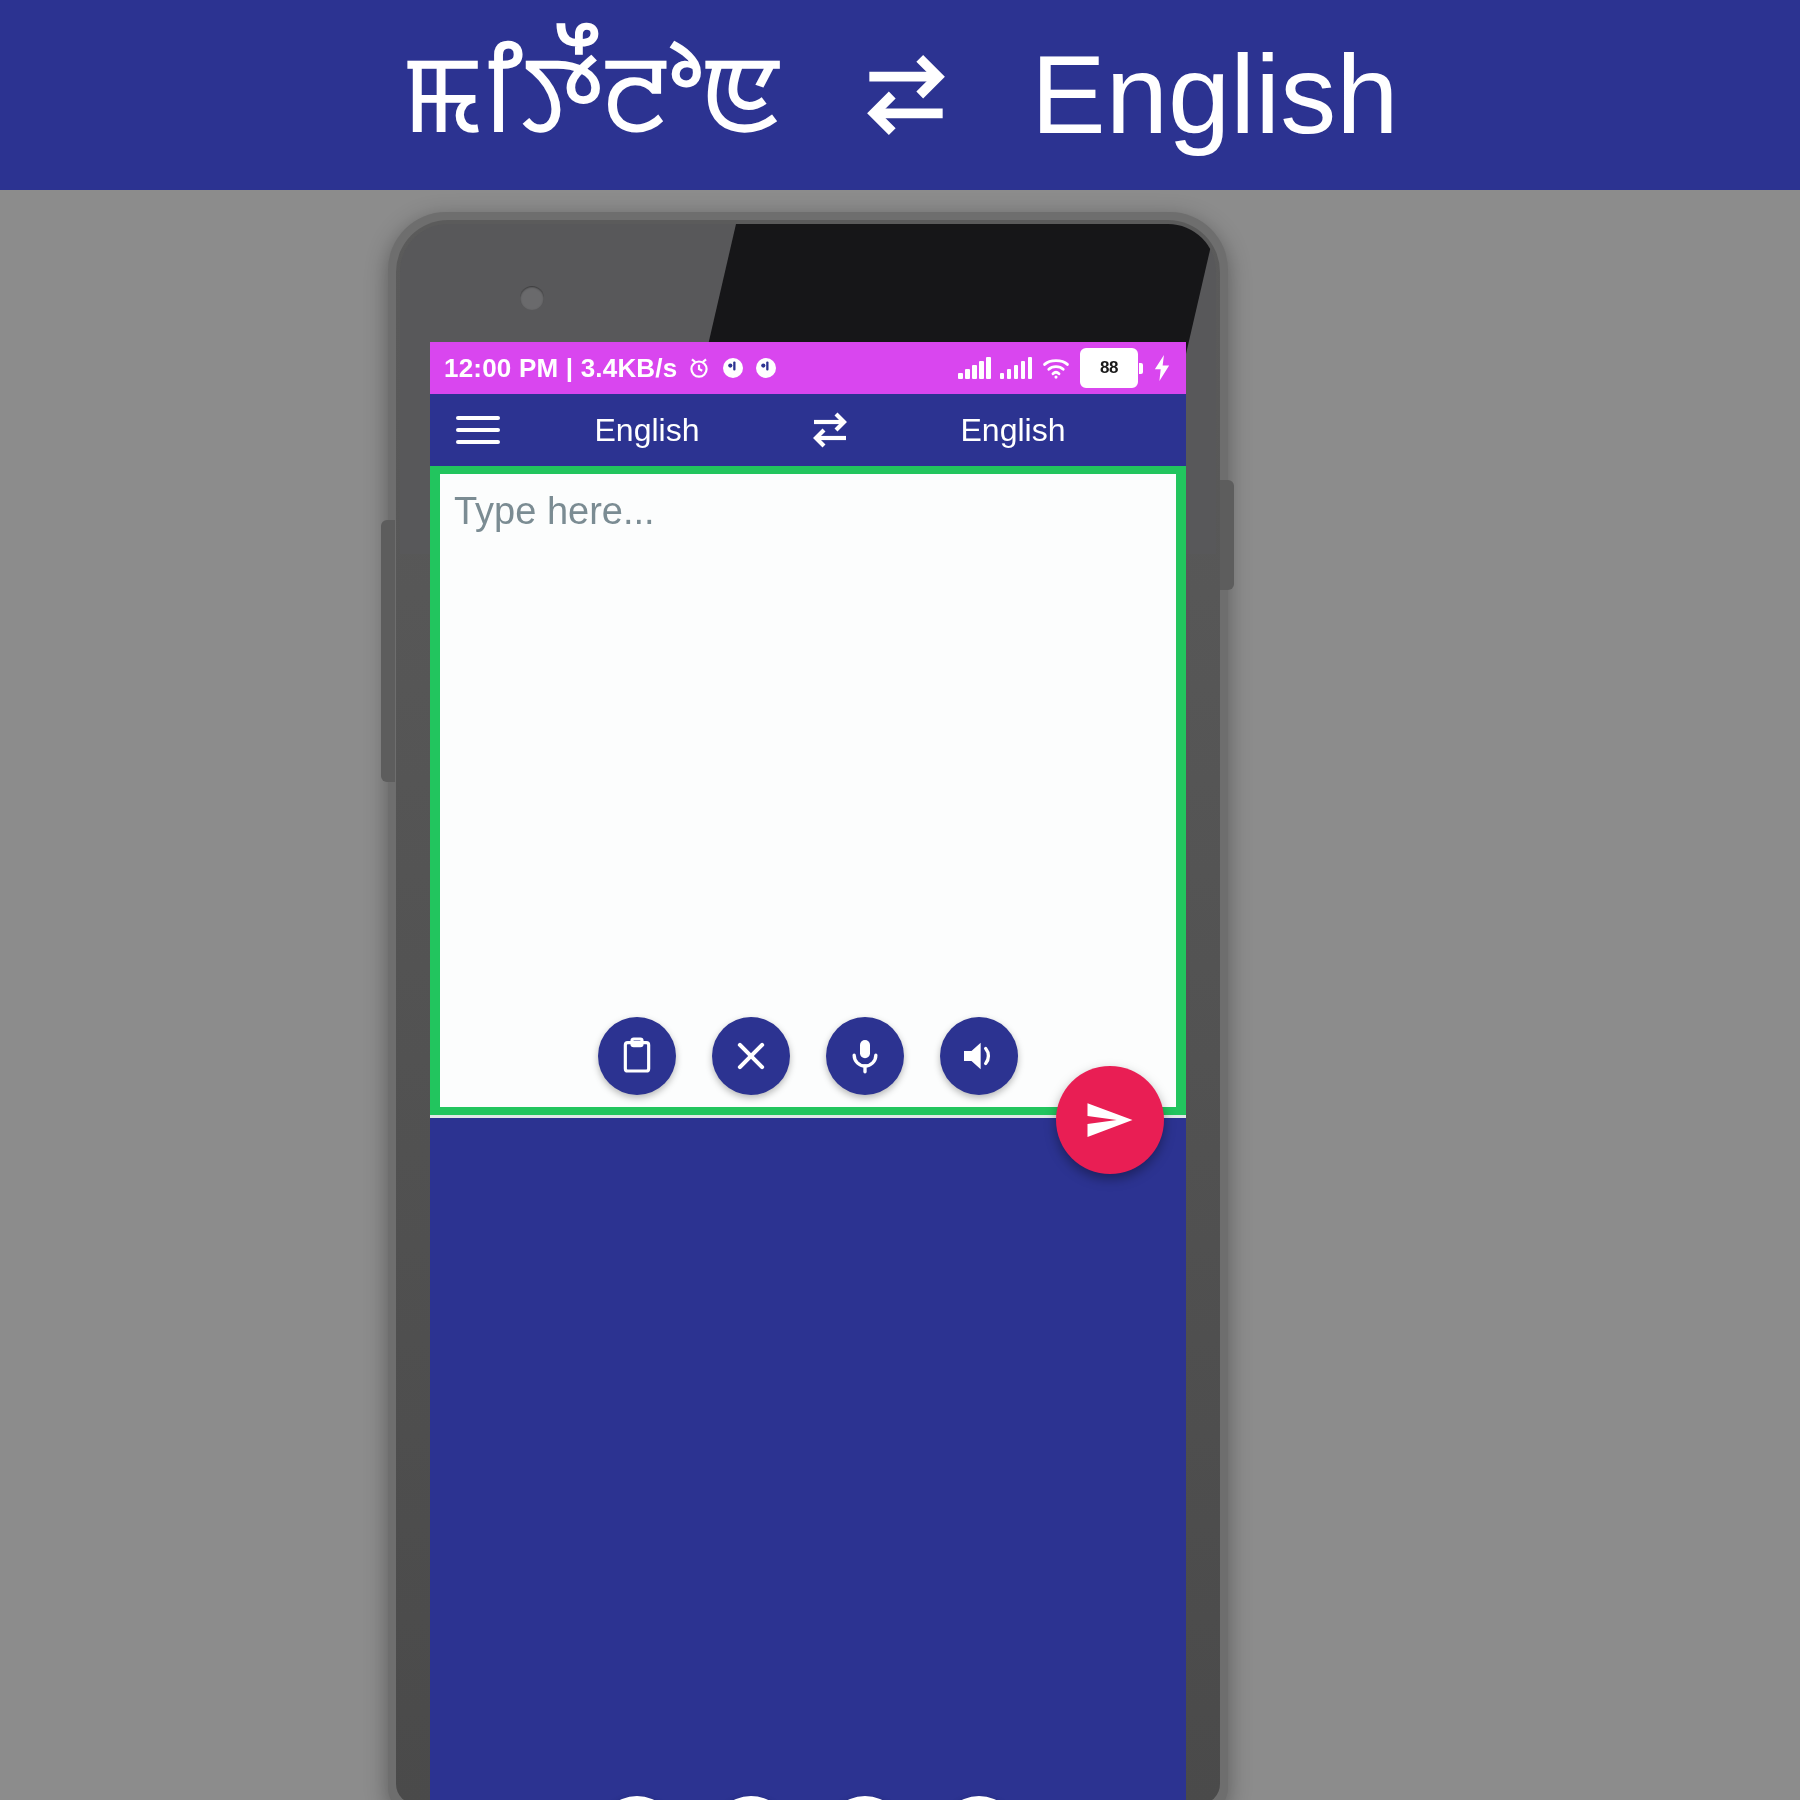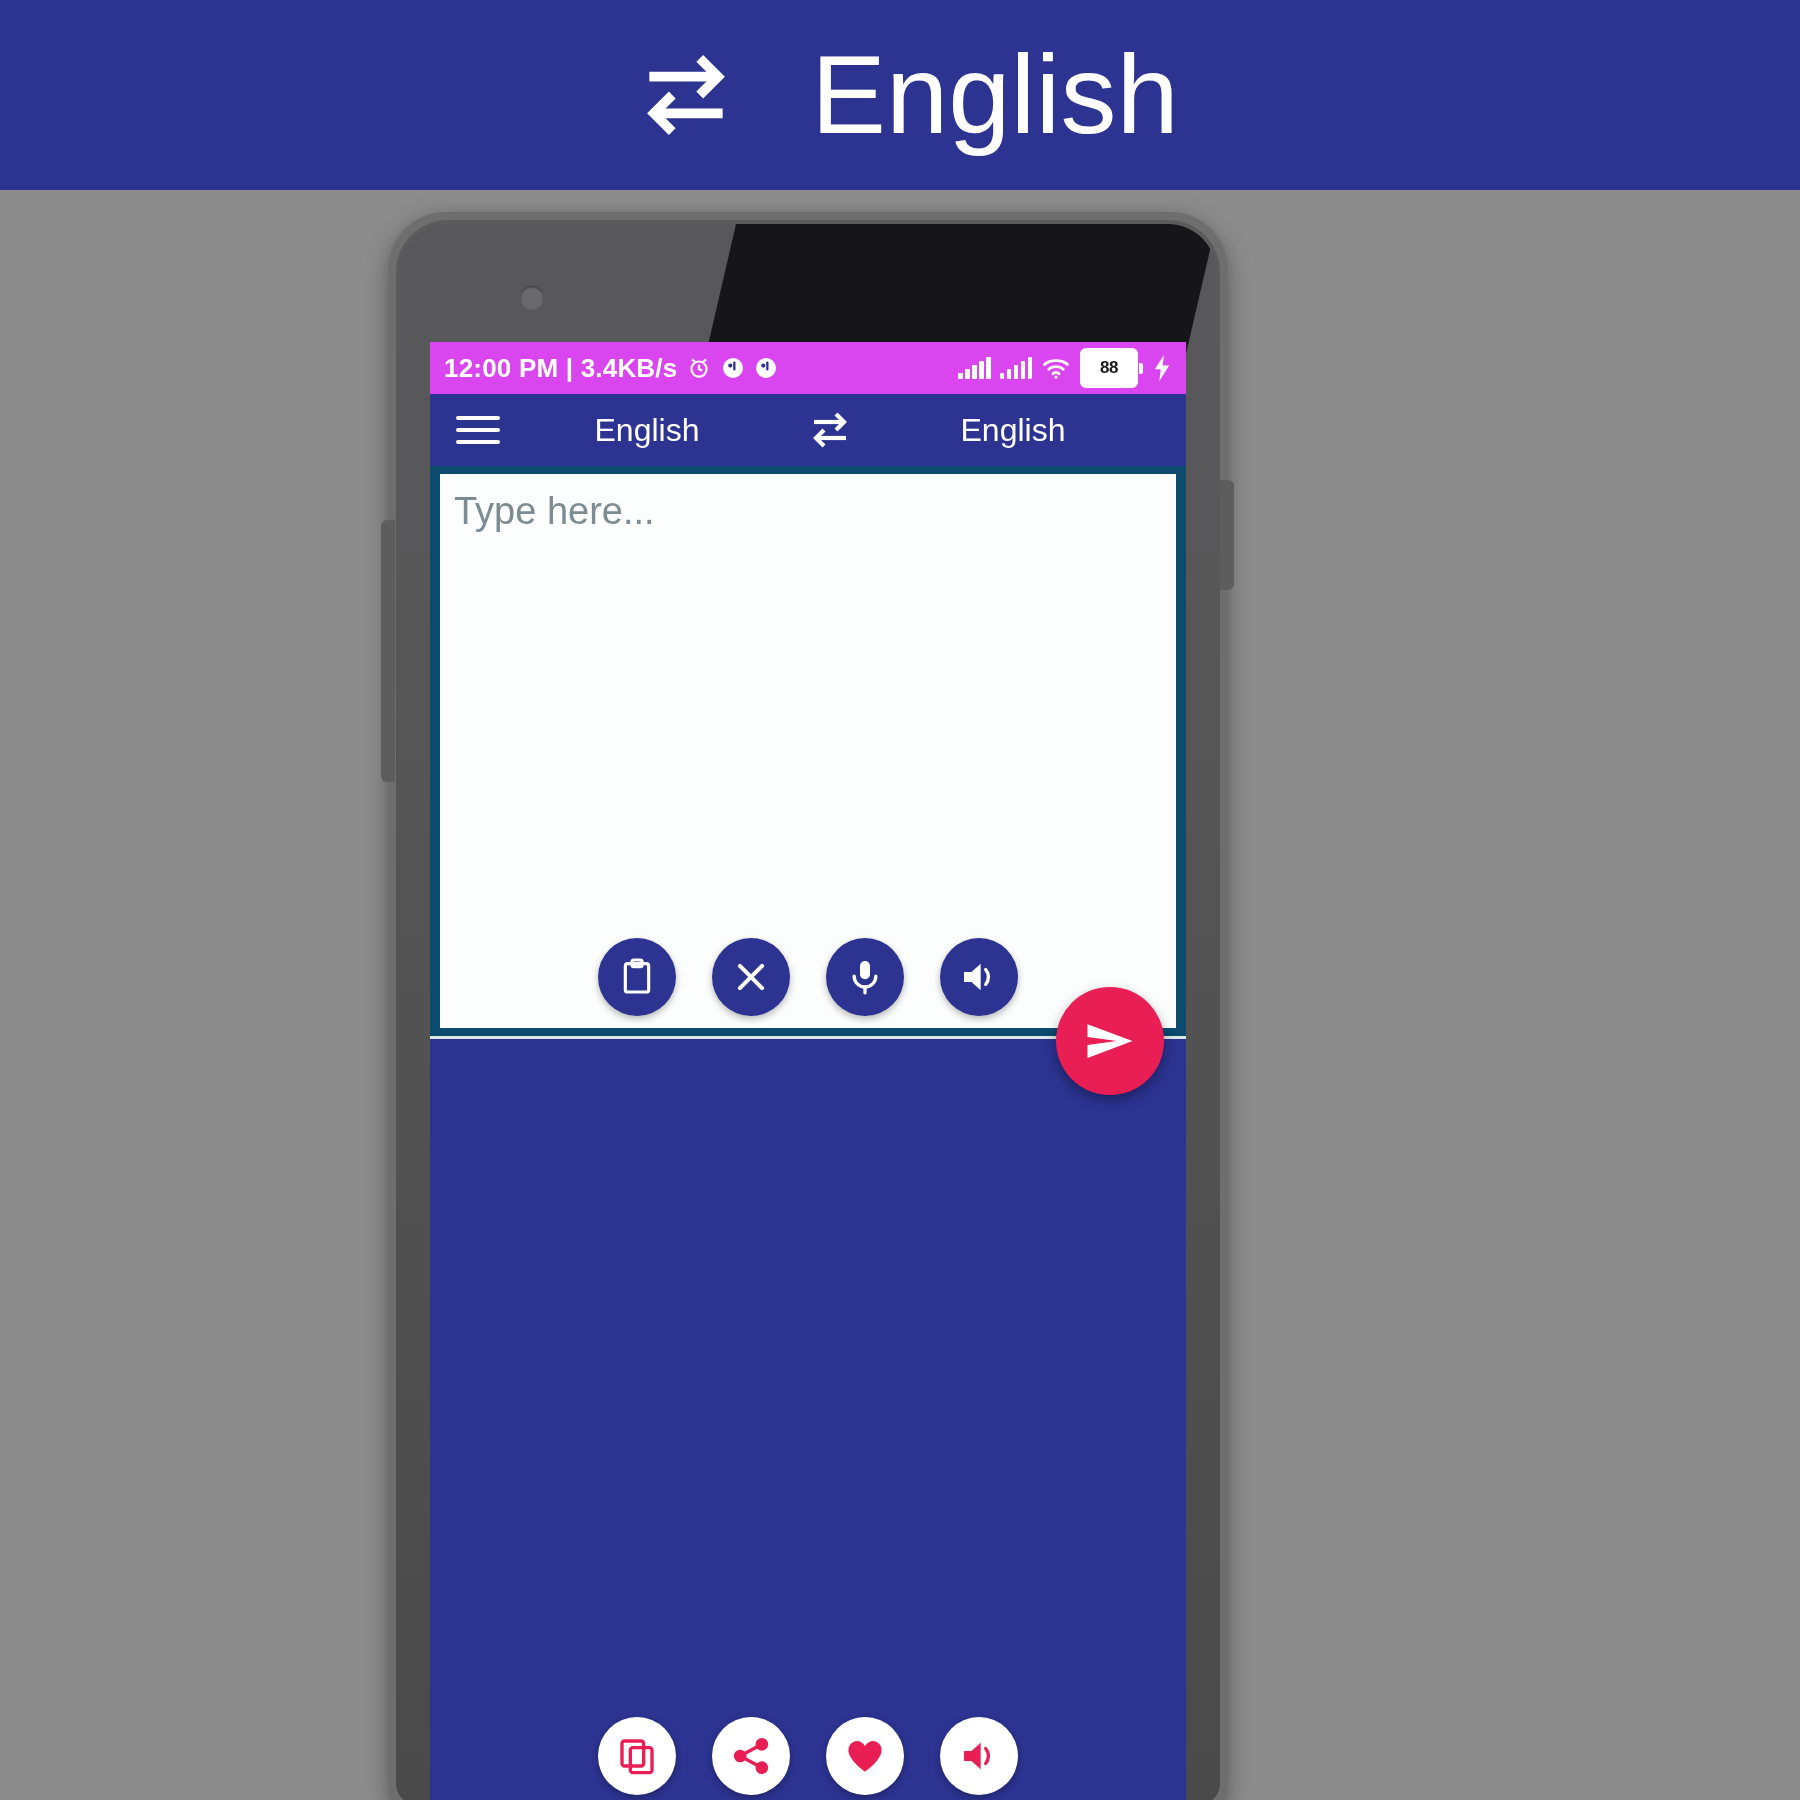--- a/index.html
+++ b/index.html
@@ -116,21 +116,21 @@
     display:flex;align-items:center;box-sizing:border-box;padding:0 26px;
   }
   #toolbar .tbtitle{
     font-size:32px;font-weight:400;white-space:nowrap;
   }
   #hamburger{width:44px;display:flex;flex-direction:column;gap:8px;cursor:pointer;}
   #hamburger span{display:block;height:4px;background:#fff;border-radius:2px;}
 
   
   #source{
-    position:relative;height:573px;background:#0c4a6e;box-sizing:border-box;
+    position:relative;height:652px;background:#22c55e;box-sizing:border-box;
     border-bottom:3px solid #dfe7e6;
   }
   #source-inner{
     position:absolute;left:10px;top:8px;right:10px;bottom:8px;
     background:#fcfdfd;
   }
   #type-placeholder{
     position:absolute;left:14px;top:16px;
     font-size:38px;color:#7b8c93;font-weight:400;
   }
@@ -165,20 +165,21 @@
     box-shadow:0 5px 12px rgba(0,0,0,.35);
     cursor:pointer;z-index:12;
   }
 
   svg{display:block;}
 </style>
 </head>
 <body>
 
 <div id="banner">
+  <div class="lang mm">ꯃꯤꯇꯩꯂꯣꯟ</div>
 
   <div class="swapwrap">
     <svg width="110" height="110" viewBox="0 0 24 24" fill="none" stroke="#ffffff" stroke-width="2.1" stroke-linecap="butt" stroke-linejoin="miter">
       <polyline points="4,8 18,8"></polyline>
       <polyline points="15,4 19,8 15,12"></polyline>
       <polyline points="20,16 6,16"></polyline>
       <polyline points="9,12 5,16 9,20"></polyline>
     </svg>
   </div>
 

